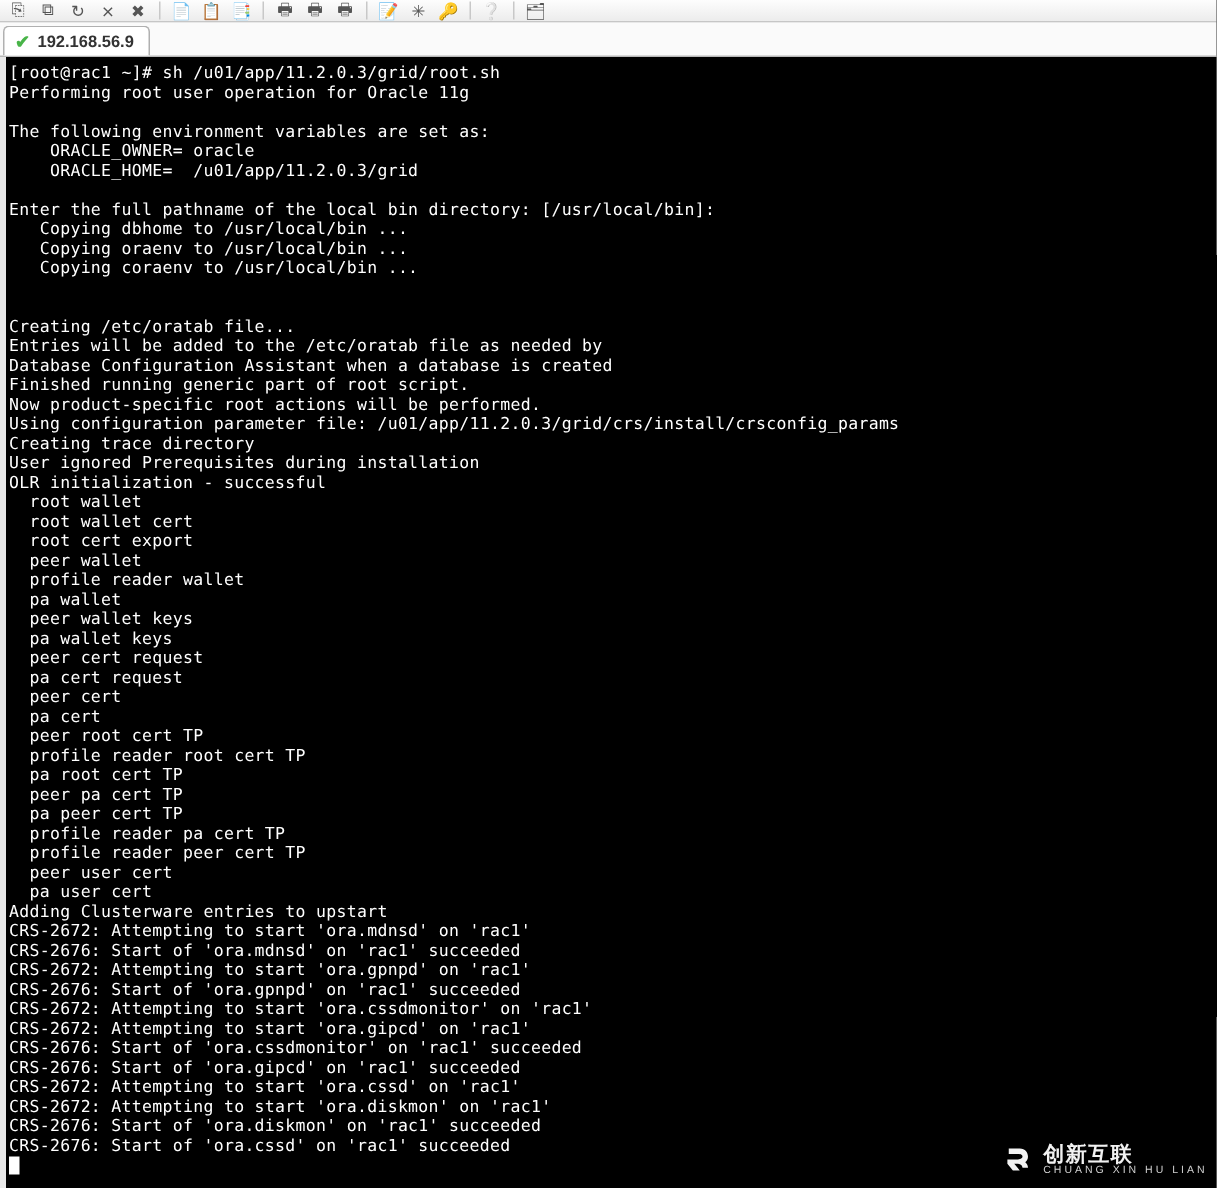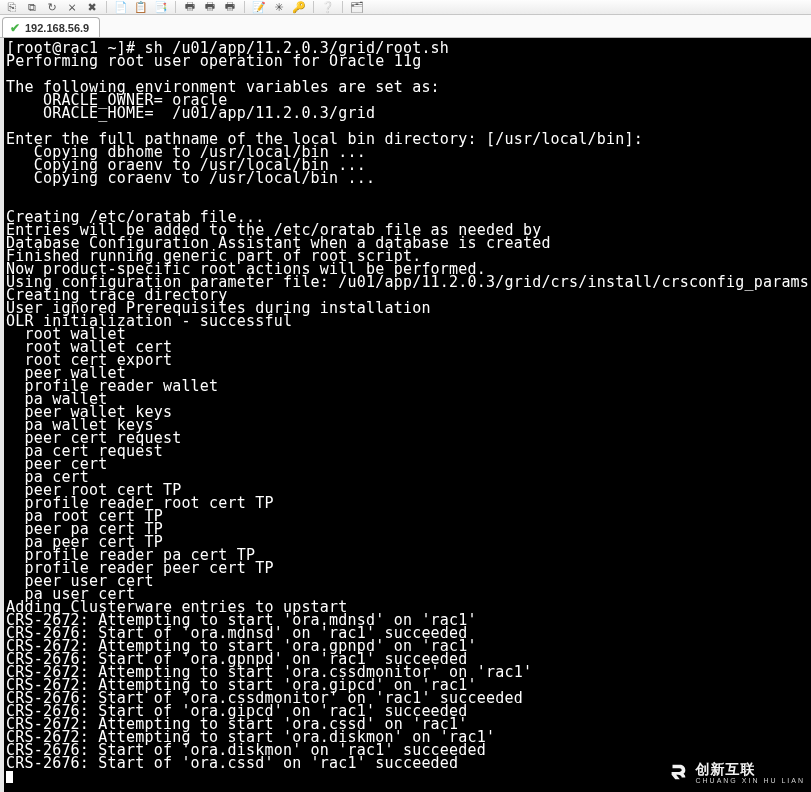--- a/index.html
+++ b/index.html
@@ -50,38 +50,38 @@
     display: inline-flex; align-items: center; justify-content: center;
     color: #48b448; font-size: 12px; font-weight: bold;
   }
 
   .terminal {
     position: absolute;
     left: 4px; right: 0; top: 38px; bottom: 0;
     background: #000;
     color: #fff;
     font-family: "DejaVu Sans Mono", "Courier New", monospace;
-    font-size: 15px;
+    font-size: 11px;
     line-height: 13px;
     white-space: pre;
     padding: 4px 2px 0 2px;
     overflow: hidden;
     letter-spacing: 0.2px;
   }
   .cursor {
     display: inline-block;
     width: 7px; height: 12px;
     background: #fff;
     vertical-align: bottom;
   }
 
   .watermark {
     position: absolute;
     right: 6px; bottom: 8px;
-    display: flex; align-items: flex-start;
+    display: flex; align-items: flex-end;
     gap: 6px;
     color: #fff;
     font-weight: bold;
     font-size: 14px;
     letter-spacing: 1px;
     opacity: 0.95;
   }
   .watermark .logo {
     width: 22px; height: 22px; position: relative;
   }

